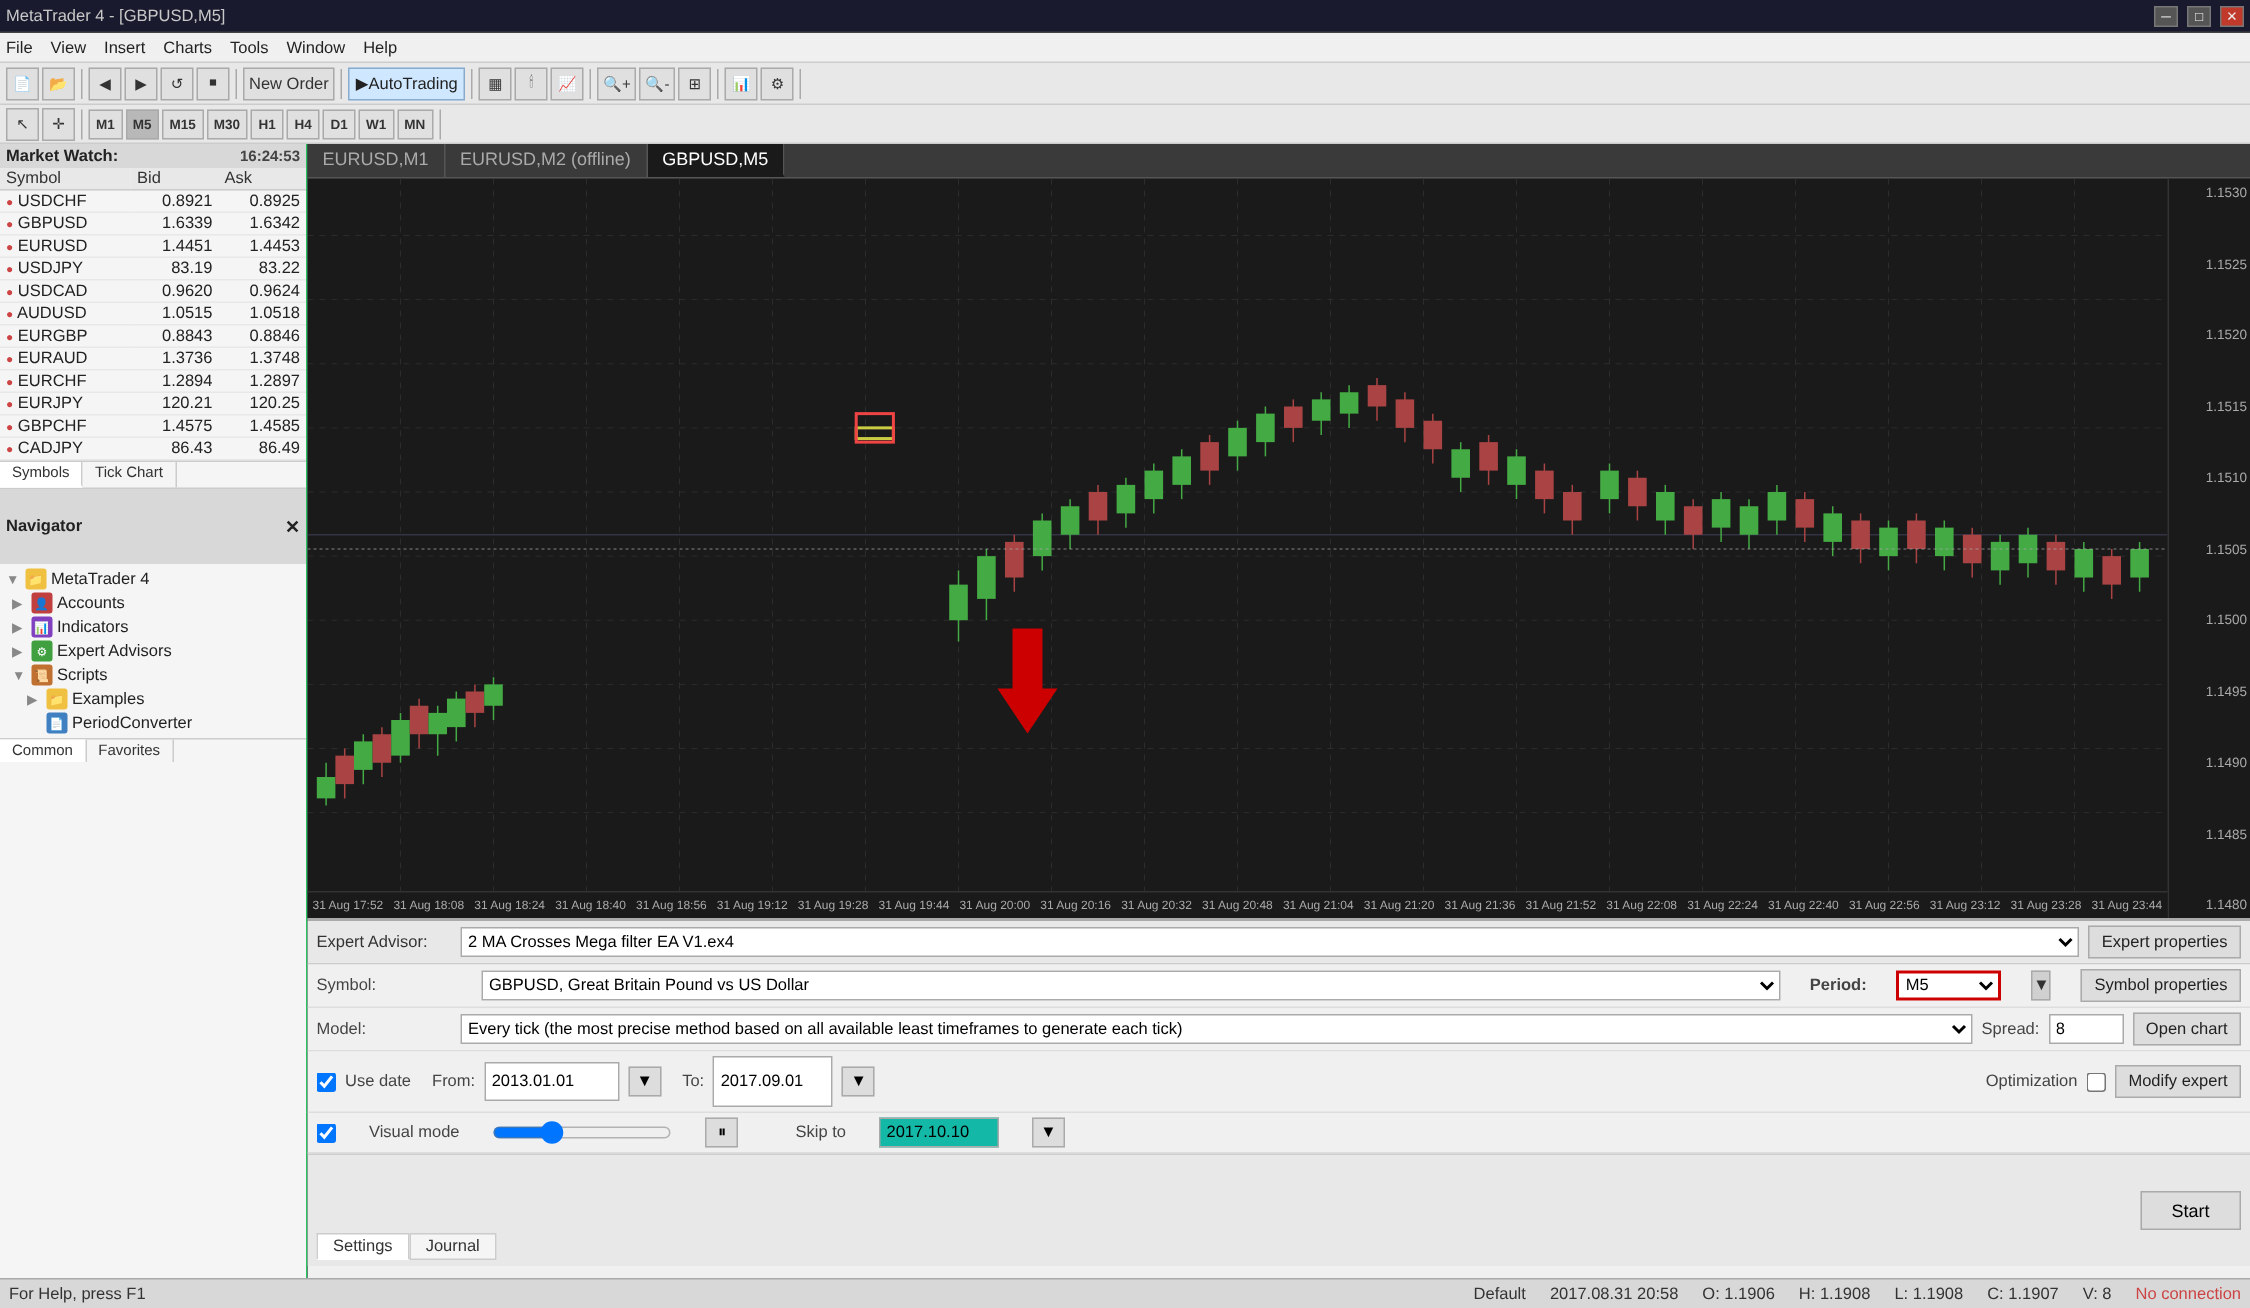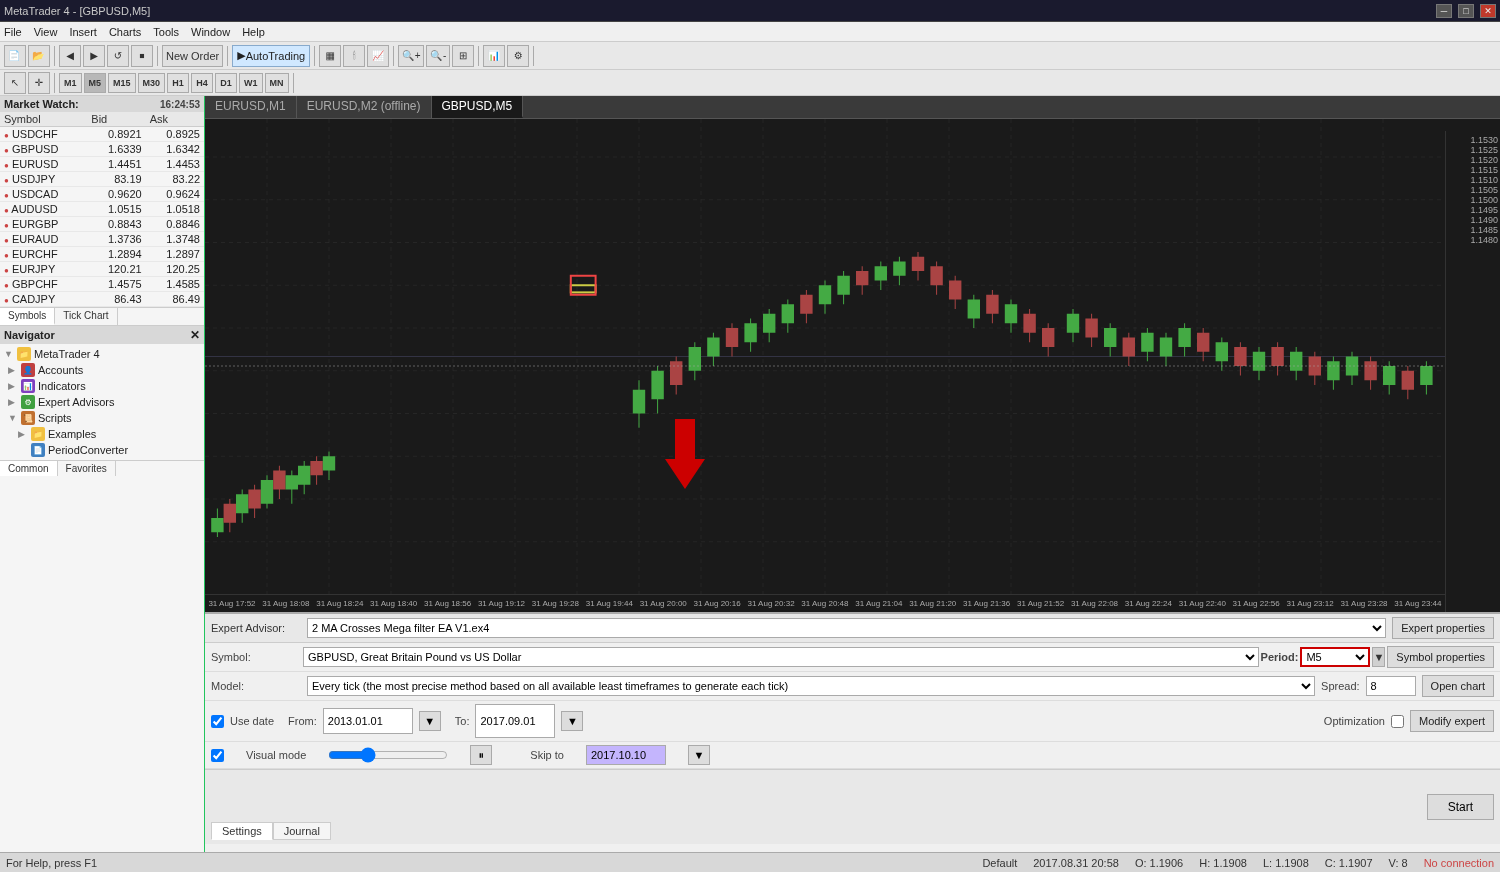--- a/index.html
+++ b/index.html
@@ -41,21 +41,21 @@
     #mw-table th { background: #e8e8e8; color: #333; padding: 1px 4px; text-align: left; border-bottom: 1px solid #ccc; font-weight: normal; }
     #mw-table td { padding: 1px 4px; color: #222; border-bottom: 1px solid #e8e8e8; }
     .mw-dot { color: #cc4444; font-size: 8px; }
     .mw-row td:nth-child(2), .mw-row td:nth-child(3) { text-align: right; }
     #mw-tabs { display: flex; border-top: 1px solid #ccc; }
     .mw-tab { padding: 2px 8px; cursor: pointer; border-right: 1px solid #ccc; font-size: 10px; color: #333; }
     .mw-tab.active { background: #fff; border-bottom: 2px solid #fff; }
 
     
     #navigator { flex: 1; overflow: auto; }
-    #nav-header { background: #d8d8d8; padding: 2px 4px; font-weight: bold; color: #222; display: flex; justify-content: space-between; align-items: center; }
+    #nav-header { background: #d8d8d8; padding: 18px 4px; font-weight: bold; color: #222; display: flex; justify-content: space-between; align-items: center; }
     #nav-close { cursor: pointer; font-size: 12px; }
     .nav-tree { padding: 2px 0; }
     .nav-item { display: flex; align-items: center; padding: 1px 4px; cursor: pointer; gap: 3px; }
     .nav-item .expand { color: #888; font-size: 9px; width: 10px; }
     .nav-icon { width: 14px; height: 14px; background: #d4a017; border-radius: 2px; display: flex; align-items: center; justify-content: center; font-size: 8px; color: #fff; }
     .nav-icon.folder { background: #f0c040; }
     .nav-icon.doc { background: #4080c0; }
     .nav-icon.account { background: #c04040; }
     .nav-item-label { font-size: 11px; color: #222; }
     .nav-item.level1 { padding-left: 8px; }
@@ -77,21 +77,21 @@
     #chart-canvas { flex: 1; position: relative; overflow: hidden; }
     #chart-svg { width: 100%; height: 100%; }
 
     
     #chart-info { position: absolute; top: 4px; left: 4px; color: #aaa; font-size: 10px; }
 
     
     #annotation-box { position: absolute; bottom: 120px; right: 340px; background: white; border: 2px solid #ccc; padding: 12px 16px; border-radius: 4px; text-align: center; direction: rtl; font-size: 14px; color: #222; line-height: 1.5; }
 
     
-    #chart-yaxis { position: absolute; right: 0; top: 12px; bottom: 0; width: 55px; background: #1a1a1a; border-left: 1px solid #333; display: flex; flex-direction: column; padding: 4px 2px; }
+    #chart-yaxis { position: absolute; right: 0; top: 0; bottom: 0; width: 55px; background: #1a1a1a; border-left: 1px solid #333; display: flex; flex-direction: column; justify-content: space-between; padding: 4px 2px; }
     .yaxis-label { color: #aaa; font-size: 9px; text-align: right; }
 
     
     #chart-xaxis { position: absolute; bottom: 0; left: 0; right: 55px; height: 18px; background: #1a1a1a; border-top: 1px solid #333; display: flex; align-items: center; overflow: hidden; }
     .xaxis-label { color: #aaa; font-size: 8px; white-space: nowrap; flex: 1; text-align: center; }
 
     
     #bottom-section { height: 240px; background: #f0f0f0; border-top: 2px solid #aaa; display: flex; flex-direction: column; }
     .bs-btn { height: 22px; background: #ddd; border: 1px solid #aaa; cursor: pointer; font-size: 11px; padding: 0 8px; color: #222; }
 
@@ -583,21 +583,21 @@
     <div id="bottom-section">
 
       <div style="display:flex;align-items:center;padding:3px 6px;background:#e8e8e8;border-bottom:1px solid #ccc;gap:6px;">
         <span style="color:#333;min-width:90px;">Expert Advisor:</span>
         <select style="flex:1;height:20px;background:#fff;border:1px solid #aaa;font-size:11px;">
           <option>2 MA Crosses Mega filter EA V1.ex4</option>
         </select>
         <button class="bs-btn">Expert properties</button>
       </div>
 
-      <div style="display:flex;align-items:center;padding:3px 6px;background:#f0f0f0;border-bottom:1px solid #ddd;gap:2px;">
+      <div style="display:flex;align-items:center;padding:3px 6px;background:#f0f0f0;border-bottom:1px solid #ddd;gap:20px;">
         <span style="color:#444;min-width:90px;">Symbol:</span>
         <select style="flex:1;height:20px;background:#fff;border:1px solid #aaa;font-size:11px;">
           <option>GBPUSD, Great Britain Pound vs US Dollar</option>
         </select>
         <span style="color:#444;font-weight:bold;">Period:</span>
         <select style="height:20px;background:#fff;border:2px solid #cc0000;font-size:11px;width:70px;">
           <option>M5</option>
         </select>
         <button style="height:20px;background:#d0d0d0;border:1px solid #aaa;cursor:pointer;color:#333;">▼</button>
         <button class="bs-btn">Symbol properties</button>
@@ -627,21 +627,21 @@
         <input type="checkbox" style="">
         <button class="bs-btn">Modify expert</button>
       </div>
 
       <div style="display:flex;align-items:center;padding:3px 6px;background:#f0f0f0;border-bottom:1px solid #ddd;gap:22px;">
         <input type="checkbox" checked="" style="">
         <span style="color:#444;">Visual mode</span>
         <input type="range" style="width: 120px; height: 14px;" min="0" max="100" value="30">
         <button style="height:20px;width:22px;background:#ddd;border:1px solid #aaa;cursor:pointer;">⏸</button>
         <span style="color:#444;margin-left:16px;">Skip to</span>
-        <input type="text" style="height: 20px; background: #c4b5fd; border: 1px solid rgb(170, 170, 170); font-size: 11px; width: 80px; padding: 0px 4px;" value="2017.10.10">
+        <input type="text" style="height: 20px; background: #14b8a6; border: 1px solid rgb(170, 170, 170); font-size: 11px; width: 80px; padding: 0px 4px;" value="2017.10.10">
         <button style="height:20px;width:22px;background:#ddd;border:1px solid #aaa;cursor:pointer;">▼</button>
       </div>
 
       <div id="bs-bottom-row">
         <div id="bs-tabs">
           <div class="bs-tab active">Settings</div>
           <div class="bs-tab">Journal</div>
         </div>
         <button id="bs-start-btn">Start</button>
       </div>

